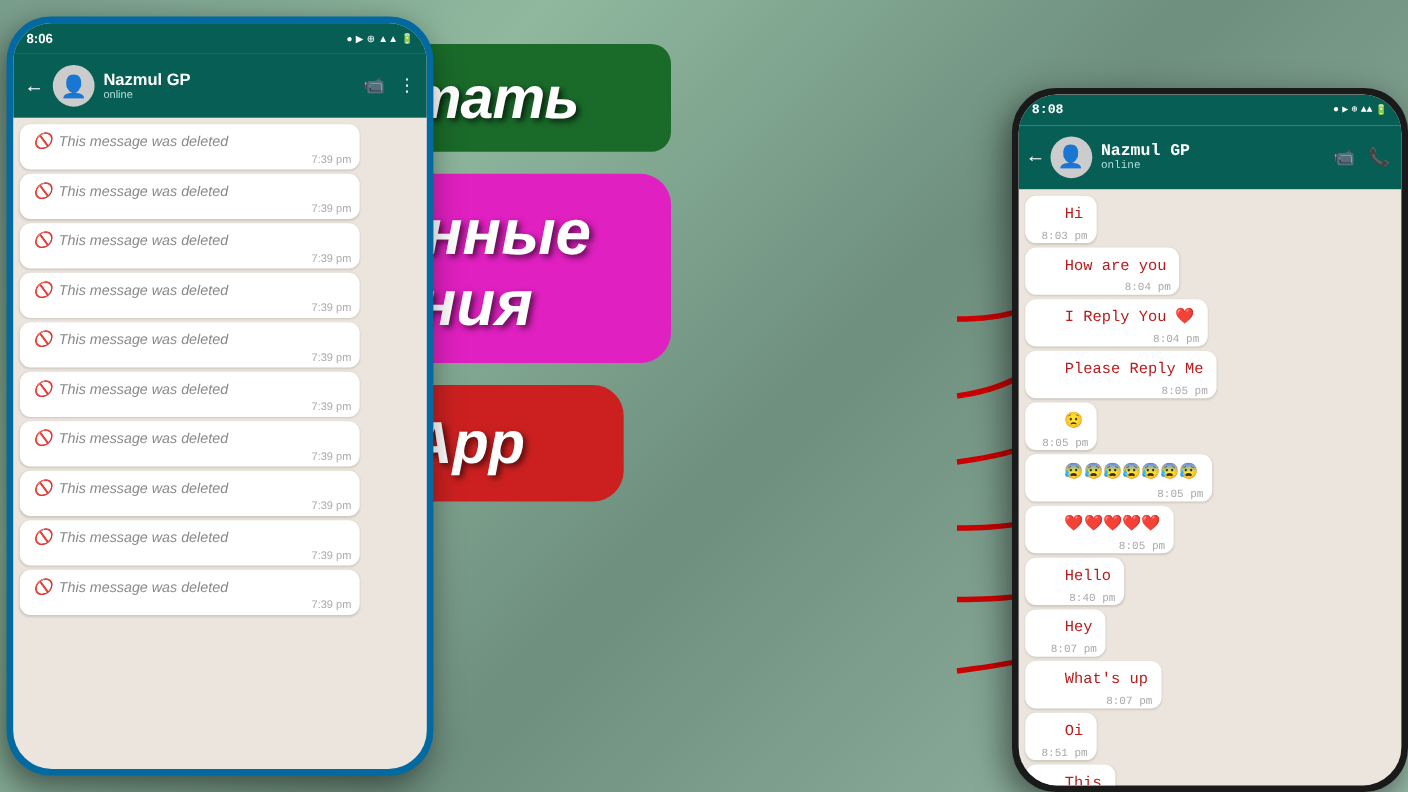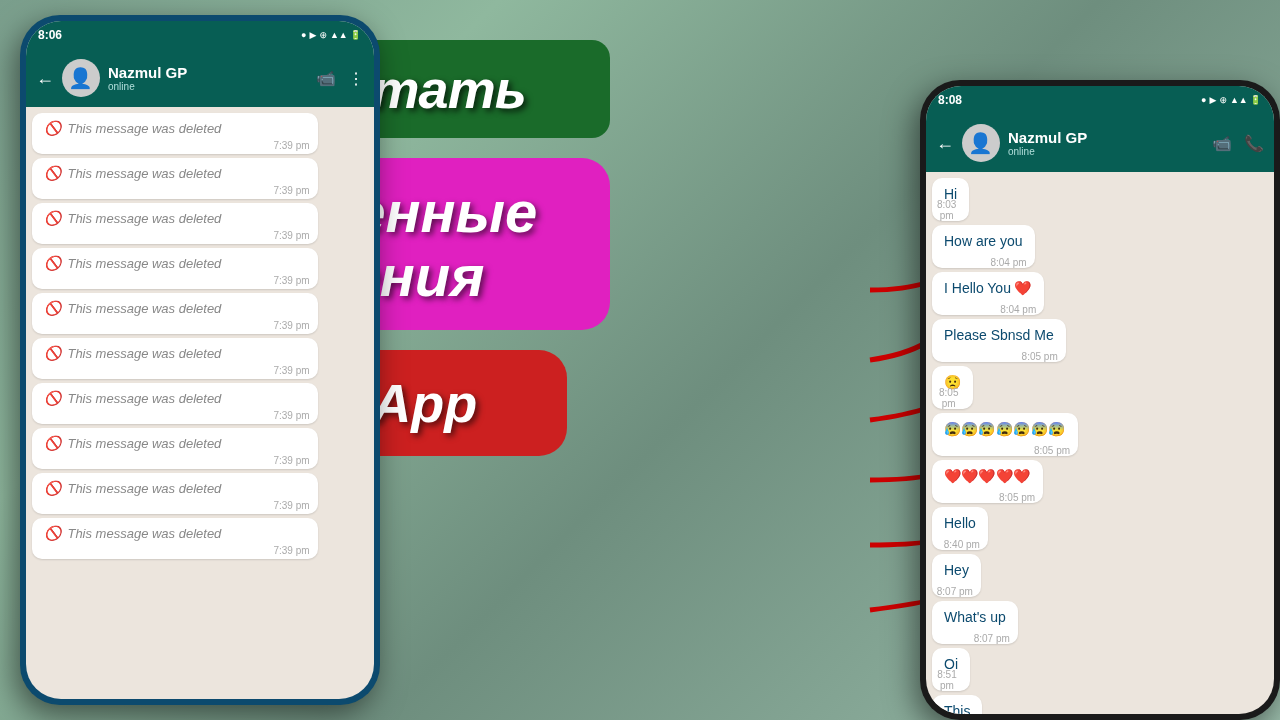--- a/index.html
+++ b/index.html
@@ -116,25 +116,25 @@
     .checkmark-icon .check {
       color: white;
       font-size: 70px;
       font-weight: 900;
       line-height: 1;
     }
 
     
     .phone1 {
       position: absolute;
-      left: 20px;
+      left: 6px;
       top: 15px;
-      width: 360px;
+      width: 388px;
       height: 690px;
-      background: #0c4a6e;
+      background: #0369a1;
       border-radius: 40px;
       overflow: hidden;
       box-shadow: -5px 10px 30px rgba(0,0,0,0.5);
     }
     .phone1-screen {
       position: absolute;
       top: 6px;
       left: 6px;
       right: 6px;
       bottom: 6px;
@@ -158,20 +158,21 @@
     }
     .phone2-screen {
       position: absolute;
       top: 6px;
       left: 6px;
       right: 6px;
       bottom: 6px;
       background: #ece5dd;
       border-radius: 35px;
       overflow: hidden;
+      font-family: Liberation Mono, monospace;
     }
 
     
     .status-bar {
       background: #075e54;
       height: 28px;
       display: flex;
       align-items: center;
       justify-content: space-between;
       padding: 0 12px;
@@ -242,21 +243,22 @@
       background: white;
       border-radius: 10px;
       padding: 7px 12px 18px 12px;
       max-width: 80%;
       position: relative;
       box-shadow: 0 1px 2px rgba(0,0,0,0.13);
       align-self: flex-start;
     }
     .recv-bubble .bubble-text {
       font-size: 14px;
-      color: #0c4a6e;
+      color: #b91c1c;
+      margin-left: 24px;
     }
     .recv-bubble .msg-time {
       position: absolute;
       bottom: 0;
       right: 8px;
       font-size: 10px;
       color: #aaa;
       text-align: center;
     }
 
@@ -438,25 +440,25 @@
     <div class="phone2-chat">
       <div class="recv-bubble">
         <span class="bubble-text">Hi</span>
         <span class="msg-time">8:03 pm</span>
       </div>
       <div class="recv-bubble">
         <span class="bubble-text">How are you</span>
         <span class="msg-time">8:04 pm</span>
       </div>
       <div class="recv-bubble">
-        <span class="bubble-text">I Hello You ❤️</span>
+        <span class="bubble-text">I Reply You ❤️</span>
         <span class="msg-time">8:04 pm</span>
       </div>
       <div class="recv-bubble">
-        <span class="bubble-text">Please Sbnsd Me</span>
+        <span class="bubble-text">Please Reply Me</span>
         <span class="msg-time">8:05 pm</span>
       </div>
       <div class="recv-bubble">
         <span class="bubble-text">😟</span>
         <span class="msg-time">8:05 pm</span>
       </div>
       <div class="recv-bubble">
         <span class="bubble-text">😰😰😰😰😰😰😰</span>
         <span class="msg-time">8:05 pm</span>
       </div>

